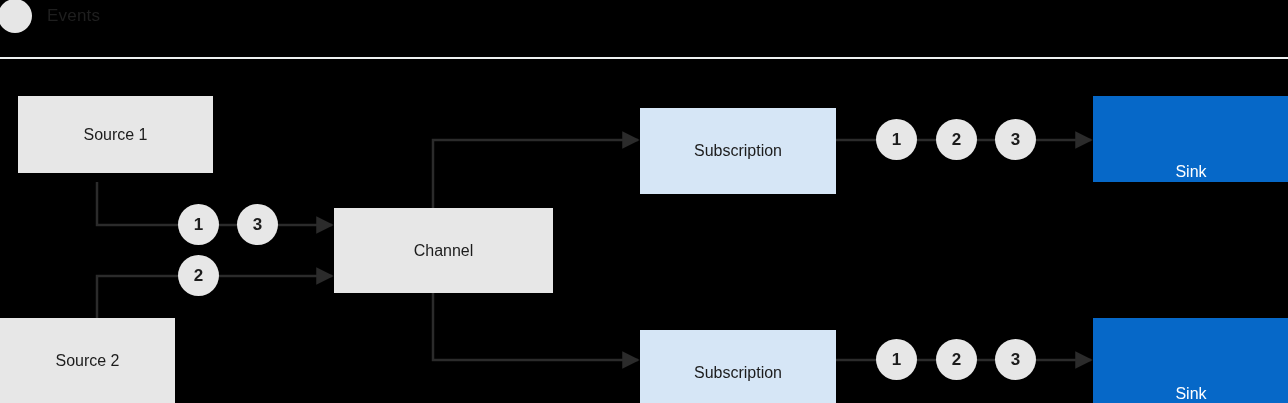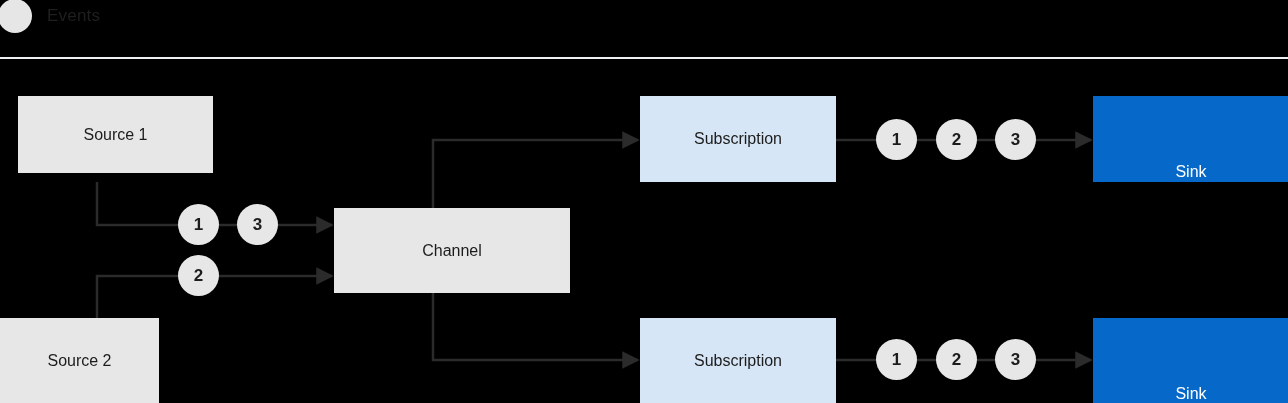--- a/index.html
+++ b/index.html
@@ -66,20 +66,21 @@
     line-height: 20px;
     white-space: nowrap;
   }
   .node-grey {
     background: #e7e7e7;
     color: #1c1c1c;
   }
   .node-blue-light {
     background: #d6e6f6;
     color: #1c1c1c;
+    margin-top: 12px;
   }
   .node-blue-solid {
     background: #0668c8;
     color: #ffffff;
     align-items: flex-end;
   }
 
   
   .token {
     position: absolute;
@@ -121,25 +122,25 @@
 
     <path d="M 836 140 L 1091 140" fill="none" stroke="#2b2b2b" stroke-width="2.5" marker-end="url(#arrow)"></path>
 
     <path d="M 836 360 L 1091 360" fill="none" stroke="#2b2b2b" stroke-width="2.5" marker-end="url(#arrow)"></path>
   </svg>
 
   <div class="node node-grey" style="left:18px; top:96px; width:195px; height:77px;">
     <span>Source 1</span>
   </div>
 
-  <div class="node node-grey" style="left:0px; top:318px; width:159px; height:86px;">
+  <div class="node node-grey" style="left:0px; top:318px; width:175px; height:86px;">
     <span>Source 2</span>
   </div>
 
-  <div class="node node-grey" style="left:334px; top:208px; width:236px; height:85px;">
+  <div class="node node-grey" style="left:334px; top:208px; width:219px; height:85px;">
     <span>Channel</span>
   </div>
 
   <div class="node node-blue-light" style="left:640px; top:96px; width:196px; height:86px;">
     <span>Subscription</span>
   </div>
 
   <div class="node node-blue-light" style="left:640px; top:318px; width:196px; height:86px;">
     <span>Subscription</span>
   </div>

